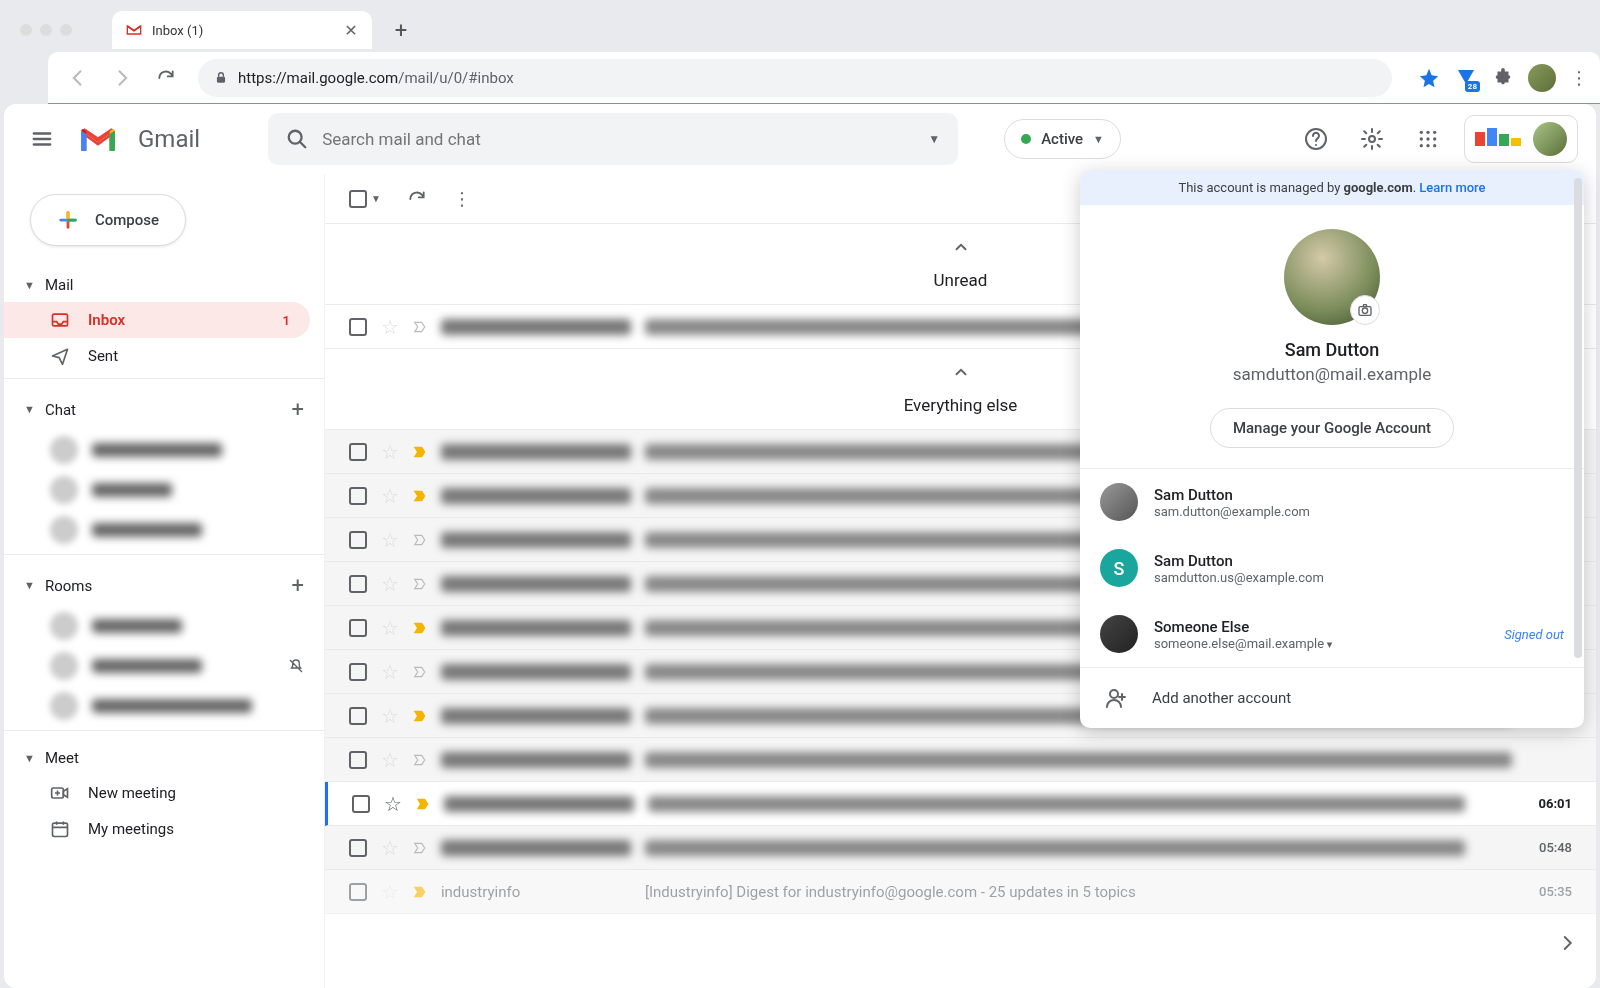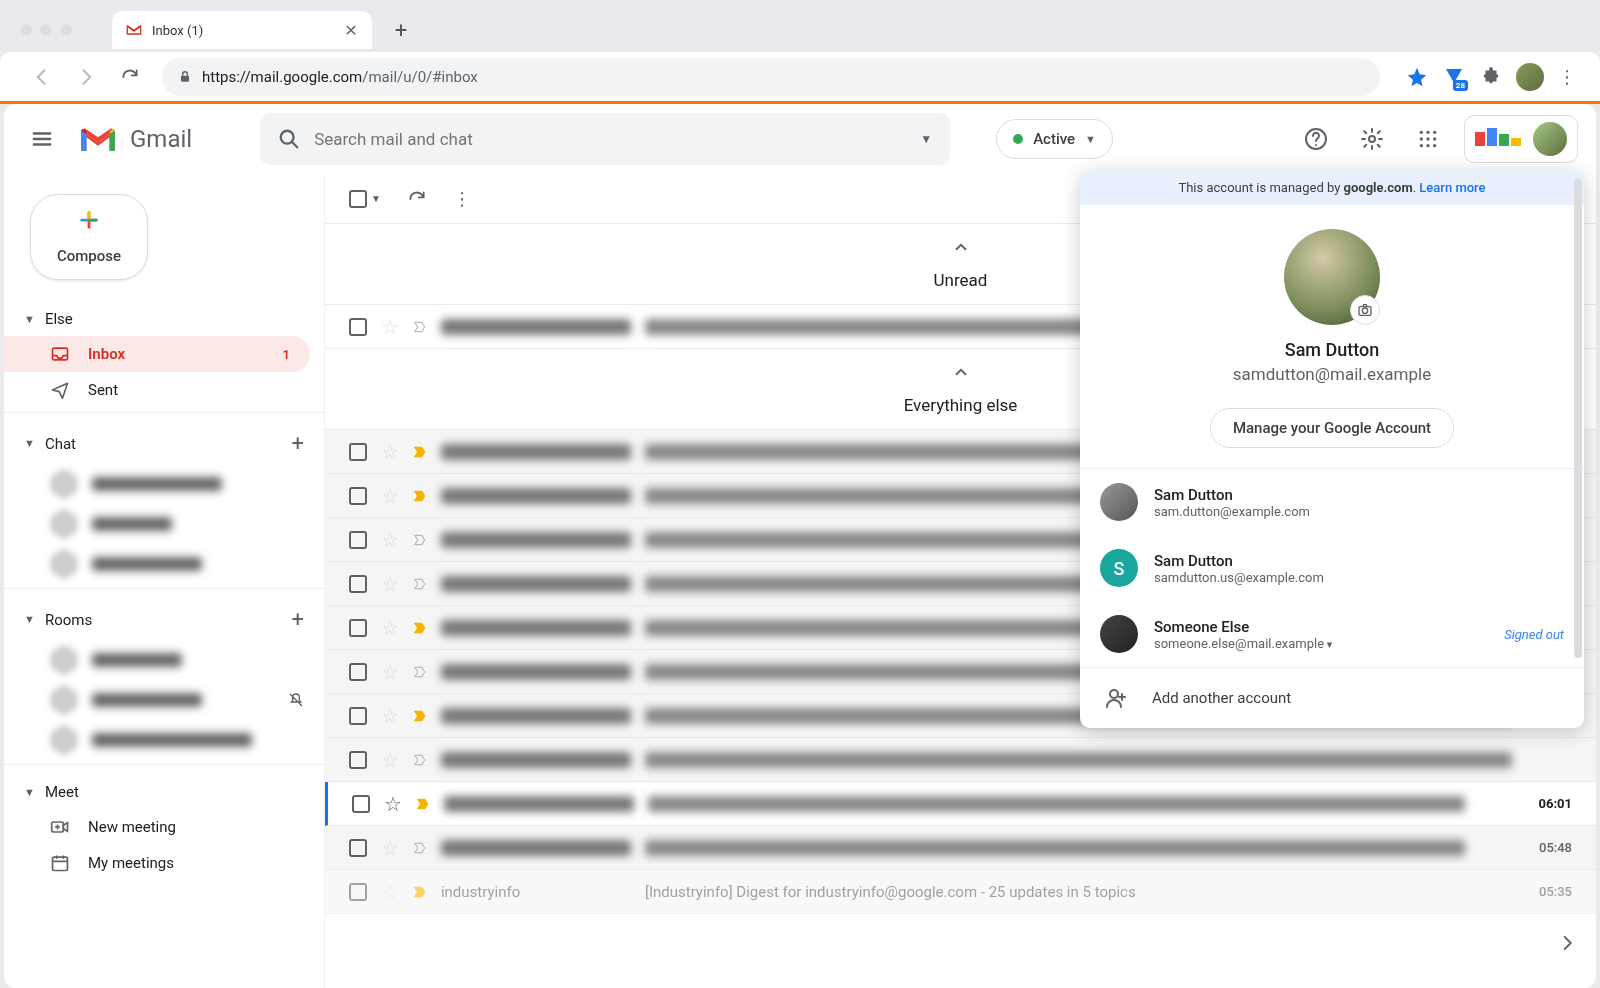--- a/index.html
+++ b/index.html
@@ -9,59 +9,59 @@
 .browser-chrome { background: #e8eaed; padding: 8px 0 0 0; }
 .tab-bar { display: flex; align-items: center; padding: 0 20px; height: 44px; }
 .traffic-lights { display: flex; gap: 8px; margin-right: 40px; }
 .traffic-light { width: 12px; height: 12px; border-radius: 50%; background: #ddd; }
 .tab { background: #fff; border-radius: 10px 10px 0 0; padding: 10px 14px; display: flex; align-items: center; gap: 10px; min-width: 260px; height: 38px; margin-right: 14px; }
 .tab-favicon { width: 16px; height: 16px; }
 .tab-title { font-size: 13px; color: #333; flex: 1; }
 .tab-close { width: 14px; height: 14px; color: #666; font-size: 16px; display: flex; align-items: center; justify-content: center; cursor: pointer; }
 .new-tab { width: 30px; height: 30px; display: flex; align-items: center; justify-content: center; color: #555; font-size: 22px; cursor: pointer; }
 
-.address-bar-row { background: #fff; display: flex; align-items: center; padding: 8px 24px; height: 52px; gap: 8px; border-bottom: 3px solid #f97316; border-radius: 10px 10px 0 0;}
+.address-bar-row { background: #fff; display: flex; align-items: center; padding: 8px 12px; height: 52px; gap: 8px; border-bottom: 1px solid #f97316; border-radius: 10px 10px 0 0; margin-left: 48px;}
 .nav-btn { width: 36px; height: 36px; display: flex; align-items: center; justify-content: center; color: #5f6368; cursor: pointer; border-radius: 50%; }
 .nav-btn.disabled { color: #bbb; }
 .address-bar { flex: 1; background: #f1f3f4; border-radius: 30px; height: 38px; display: flex; align-items: center; padding: 0 16px; gap: 10px; margin: 0 6px; }
 .lock-icon { color: #5f6368; font-size: 14px; }
 .url { font-size: 15px; color: #202124; }
 .url .path { color: #5f6368; }
 .toolbar-icons { display: flex; align-items: center; gap: 14px; margin-left: 12px; }
 .star-icon { color: #1a73e8; }
 .ext-icon { width: 24px; height: 24px; position: relative; }
 .ext-badge { position: absolute; bottom: -2px; right: -2px; background: #1a73e8; color: #fff; font-size: 8px; padding: 1px 3px; border-radius: 3px; font-weight: bold; }
 .puzzle-icon { color: #5f6368; }
 .avatar-small { width: 28px; height: 28px; border-radius: 50%; background: linear-gradient(135deg, #8a9a5b, #5c6e3a); }
 .kebab { color: #5f6368; font-size: 18px; }
 
 
 .gmail-app { background: #fff; display: flex; flex-direction: column; height: calc(988px - 104px); border-radius: 12px; margin: 0 4px 4px;}
 .gmail-header { display: flex; align-items: center; padding: 10px 18px; height: 70px; gap: 16px; }
 .hamburger { color: #5f6368; width: 40px; height: 40px; display:flex; align-items:center; justify-content:center; cursor:pointer;}
-.gmail-logo { display: flex; align-items: center; gap: 12px; }
+.gmail-logo { display: flex; align-items: center; gap: 20px; }
 .logo-m { width: 40px; height: 30px; }
 .logo-text { font-size: 24px; color: #5f6368; font-weight: 400; }
 .search-box { flex: 1; max-width: 690px; background: #f1f3f4; border-radius: 10px; height: 52px; display: flex; align-items: center; padding: 0 18px; margin-left: 52px; gap: 14px; }
 .search-icon { color: #5f6368; }
 .search-input { flex: 1; background: transparent; border: none; font-size: 17px; color: #5f6368; outline: none; }
 .search-options { color: #5f6368; font-size: 12px; }
 .status-chip { border: 1px solid #dadce0; border-radius: 24px; padding: 10px 16px; display: flex; align-items: center; gap: 10px; margin-left: 30px; }
 .status-dot { width: 10px; height: 10px; border-radius: 50%; background: #34a853; }
 .status-text { font-size: 15px; color: #3c4043; font-weight: 500; }
 .header-right { display: flex; align-items: center; gap: 16px; margin-left: auto; }
 .header-icon { width: 40px; height: 40px; display: flex; align-items: center; justify-content: center; color: #5f6368; cursor: pointer; border-radius: 50%; }
 .org-avatar-group { border: 1px solid #dadce0; border-radius: 10px; padding: 6px 10px; display: flex; align-items: center; gap: 10px; }
 .org-logo { width: 48px; height: 22px; }
 .header-avatar { width: 34px; height: 34px; border-radius: 50%; background: linear-gradient(135deg, #a8c686, #5c6e3a); }
 
 
 .gmail-body { display: flex; flex: 1; overflow: hidden; }
 .sidebar { width: 320px; padding: 10px 0; overflow-y: auto; }
-.compose-btn { background: #fff; border: 1px solid #dadce0; border-radius: 28px; padding: 14px 26px; display: flex; align-items: center; gap: 16px; margin: 10px 14px 18px 26px; box-shadow: 0 1px 3px rgba(0,0,0,0.1); cursor: pointer; width: fit-content; flex-direction: column; }
+.compose-btn { background: #fff; border: 1px solid #dadce0; border-radius: 28px; padding: 14px 26px; display: flex; align-items: center; gap: 16px; margin: 10px 14px 18px 26px; box-shadow: 0 1px 3px rgba(0,0,0,0.1); cursor: pointer; width: fit-content; }
 .compose-plus { width: 22px; height: 22px; }
 .compose-text { font-size: 15px; color: #3c4043; font-weight: 500; }
 
 .sidebar-section { padding: 4px 0; }
 .section-header { display: flex; align-items: center; padding: 8px 20px; font-size: 15px; color: #202124; gap: 10px; cursor: pointer; }
 .section-caret { font-size: 11px; color: #5f6368; }
 .section-plus { margin-left: auto; color: #5f6368; font-size: 22px; }
 .nav-item { display: flex; align-items: center; padding: 8px 20px 8px 46px; gap: 18px; cursor: pointer; font-size: 15px; color: #202124; border-radius: 0 20px 20px 0; margin-right: 14px; }
 .nav-item.active { background: #fce8e6; color: #d93025; font-weight: 600; }
 .nav-item.active .nav-icon { color: #d93025; }
@@ -272,21 +272,21 @@
             <path d="M4 12h16" stroke="#4285f4" stroke-width="3" stroke-linecap="round"></path>
             <path d="M12 4v8" stroke="#fbbc04" stroke-width="3" stroke-linecap="round"></path>
             <path d="M12 12h8" stroke="#34a853" stroke-width="3" stroke-linecap="round"></path>
           </svg>
         <span class="compose-text">Compose</span>
       </div>
 
       <div class="sidebar-section">
         <div class="section-header">
             <span class="section-caret">▼</span>
-            <span>Else</span>
+            <span>Mail</span>
           </div>
         <div class="nav-item active">
             <span class="nav-icon">
               <svg width="20" height="20" viewBox="0 0 24 24">
                 <rect x="3" y="5" width="18" height="14" rx="2" fill="none" stroke="currentColor" stroke-width="2"></rect>
                 <path d="M3 14h5l2 3h4l2-3h5" fill="none" stroke="currentColor" stroke-width="2"></path>
               </svg>
             </span>
             <span>Inbox</span>
             <span class="nav-count">1</span>

